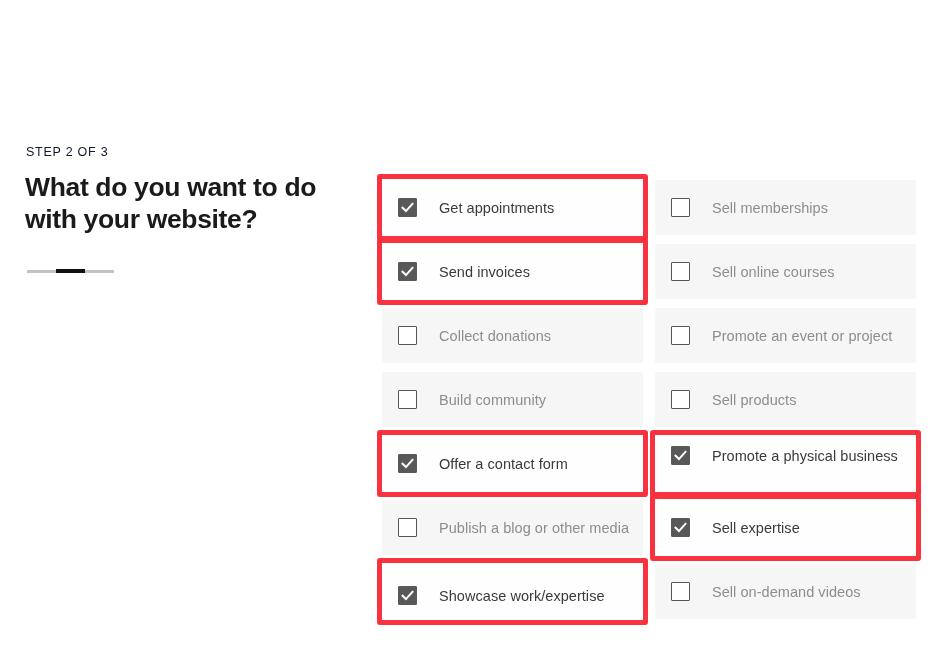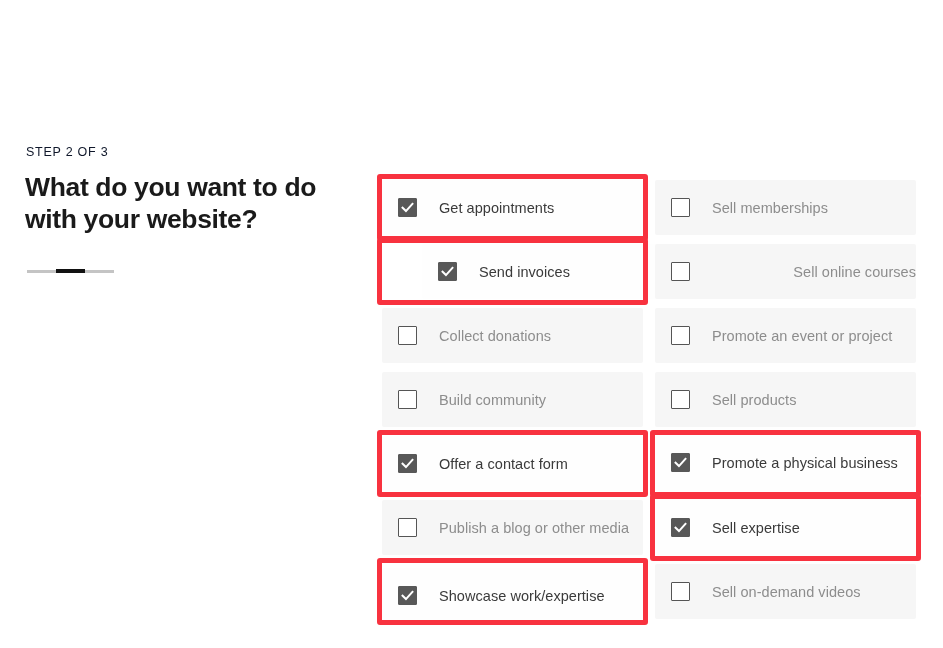--- a/index.html
+++ b/index.html
@@ -151,21 +151,21 @@
 
   <div class="options" id="options">
       <div class="opt-row col-left selected" style="top: 0px;">
         <span class="checkbox">
           <span class="tick"><svg viewBox="0 0 20 20">
               <path d="M4.2 10.2 L8.2 14.2 L15.8 5.8" fill="none" stroke="#ffffff" stroke-width="2.4" stroke-linecap="square"></path>
             </svg></span>
         </span>
         <span class="opt-label">Get appointments</span>
       </div>
-      <div class="opt-row col-left selected" style="top: 64px; margin-left: 40px;">
+      <div class="opt-row col-left selected" style="top: 64px;">
         <span class="checkbox">
           <span class="tick"><svg viewBox="0 0 20 20">
               <path d="M4.2 10.2 L8.2 14.2 L15.8 5.8" fill="none" stroke="#ffffff" stroke-width="2.4" stroke-linecap="square"></path>
             </svg></span>
         </span>
         <span class="opt-label">Send invoices</span>
       </div>
       <div class="opt-row col-left" style="top: 128px;">
         <span class="checkbox"></span>
         <span class="opt-label">Collect donations</span>
@@ -191,33 +191,33 @@
           <span class="tick"><svg viewBox="0 0 20 20">
               <path d="M4.2 10.2 L8.2 14.2 L15.8 5.8" fill="none" stroke="#ffffff" stroke-width="2.4" stroke-linecap="square"></path>
             </svg></span>
         </span>
         <span class="opt-label">Showcase work/expertise</span>
       </div>
       <div class="opt-row col-right" style="top: 0px;">
         <span class="checkbox"></span>
         <span class="opt-label">Sell memberships</span>
       </div>
-      <div class="opt-row col-right" style="top: 64px; justify-content: space-between;">
+      <div class="opt-row col-right" style="top: 64px;">
         <span class="checkbox"></span>
         <span class="opt-label">Sell online courses</span>
       </div>
       <div class="opt-row col-right" style="top: 128px;">
         <span class="checkbox"></span>
         <span class="opt-label">Promote an event or project</span>
       </div>
       <div class="opt-row col-right" style="top: 192px;">
         <span class="checkbox"></span>
         <span class="opt-label">Sell products</span>
       </div>
-      <div class="opt-row col-right selected" style="top: 255px;">
+      <div class="opt-row col-right selected" style="top: 248px;">
         <span class="checkbox">
           <span class="tick"><svg viewBox="0 0 20 20">
               <path d="M4.2 10.2 L8.2 14.2 L15.8 5.8" fill="none" stroke="#ffffff" stroke-width="2.4" stroke-linecap="square"></path>
             </svg></span>
         </span>
         <span class="opt-label">Promote a physical business</span>
       </div>
       <div class="opt-row col-right selected" style="top: 320px;">
         <span class="checkbox">
           <span class="tick"><svg viewBox="0 0 20 20">

